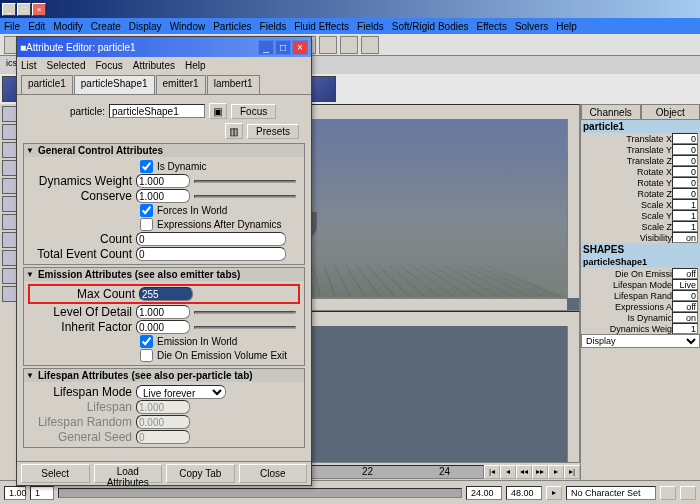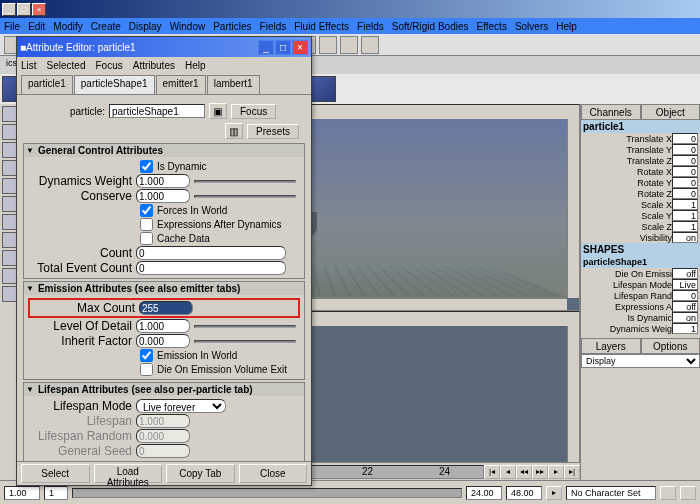--- a/index.html
+++ b/index.html
@@ -299,24 +299,20 @@
         </div>
         <div class="rp-row">
           <span class="rp-label">Is Dynamic</span>
           <span class="rp-val">on</span>
         </div>
         <div class="rp-row">
           <span class="rp-label">Dynamics Weig</span>
           <span class="rp-val">1</span>
         </div>
       </div>
-    <div class="rp-tabs" style="margin-top:4px">
-      <div class="rp-tab">Layers</div>
-      <div class="rp-tab">Options</div>
-    </div>
     <select class="rp-select"><option>Display</option></select>
   </div>
 </div>
 
 <div class="timeline">
   <div class="timeline-ruler">
     <span>14</span>
     <span>16</span>
     <span>18</span>
     <span>20</span>
@@ -325,21 +321,21 @@
   </div>
   <div class="sb-btn">|◂</div>
   <div class="sb-btn">◂</div>
   <div class="sb-btn">◂◂</div>
   <div class="sb-btn">▸▸</div>
   <div class="sb-btn">▸</div>
   <div class="sb-btn">▸|</div>
 </div>
 
 <div class="statusbar">
-  <div class="sb-field" style="width:36px">1.00</div>
+  <div class="sb-field" style="width:22px">1.00</div>
   <div class="sb-field" style="width:24px">1</div>
   <div style="flex:1;height:10px;background:#a8a8a8;border:1px inset #808080"></div>
   <div class="sb-field" style="width:36px">24.00</div>
   <div class="sb-field" style="width:36px">48.00</div>
   <div class="sb-btn">▸</div>
   <div class="sb-field" style="width:90px">No Character Set</div>
   <div class="sb-btn"></div>
   <div class="sb-btn"></div>
 </div>
 
@@ -404,25 +400,20 @@
             <label></label>
             <input type="checkbox" class="ae-check" checked="" style="">
             <span>Forces In World</span>
           </div>
         <div class="ae-row">
             <label></label>
             <input type="checkbox" class="ae-check" style="">
             <span>Expressions After Dynamics</span>
           </div>
         <div class="ae-row">
-            <label></label>
-            <input type="checkbox" class="ae-check" style="">
-            <span>Cache Data</span>
-          </div>
-        <div class="ae-row">
             <label>Count</label>
             <input class="ae-input" style="width: 150px;" value="0">
           </div>
         <div class="ae-row">
             <label>Total Event Count</label>
             <input class="ae-input" style="width: 150px;" value="0">
           </div>
       </div>
     </div>
 

